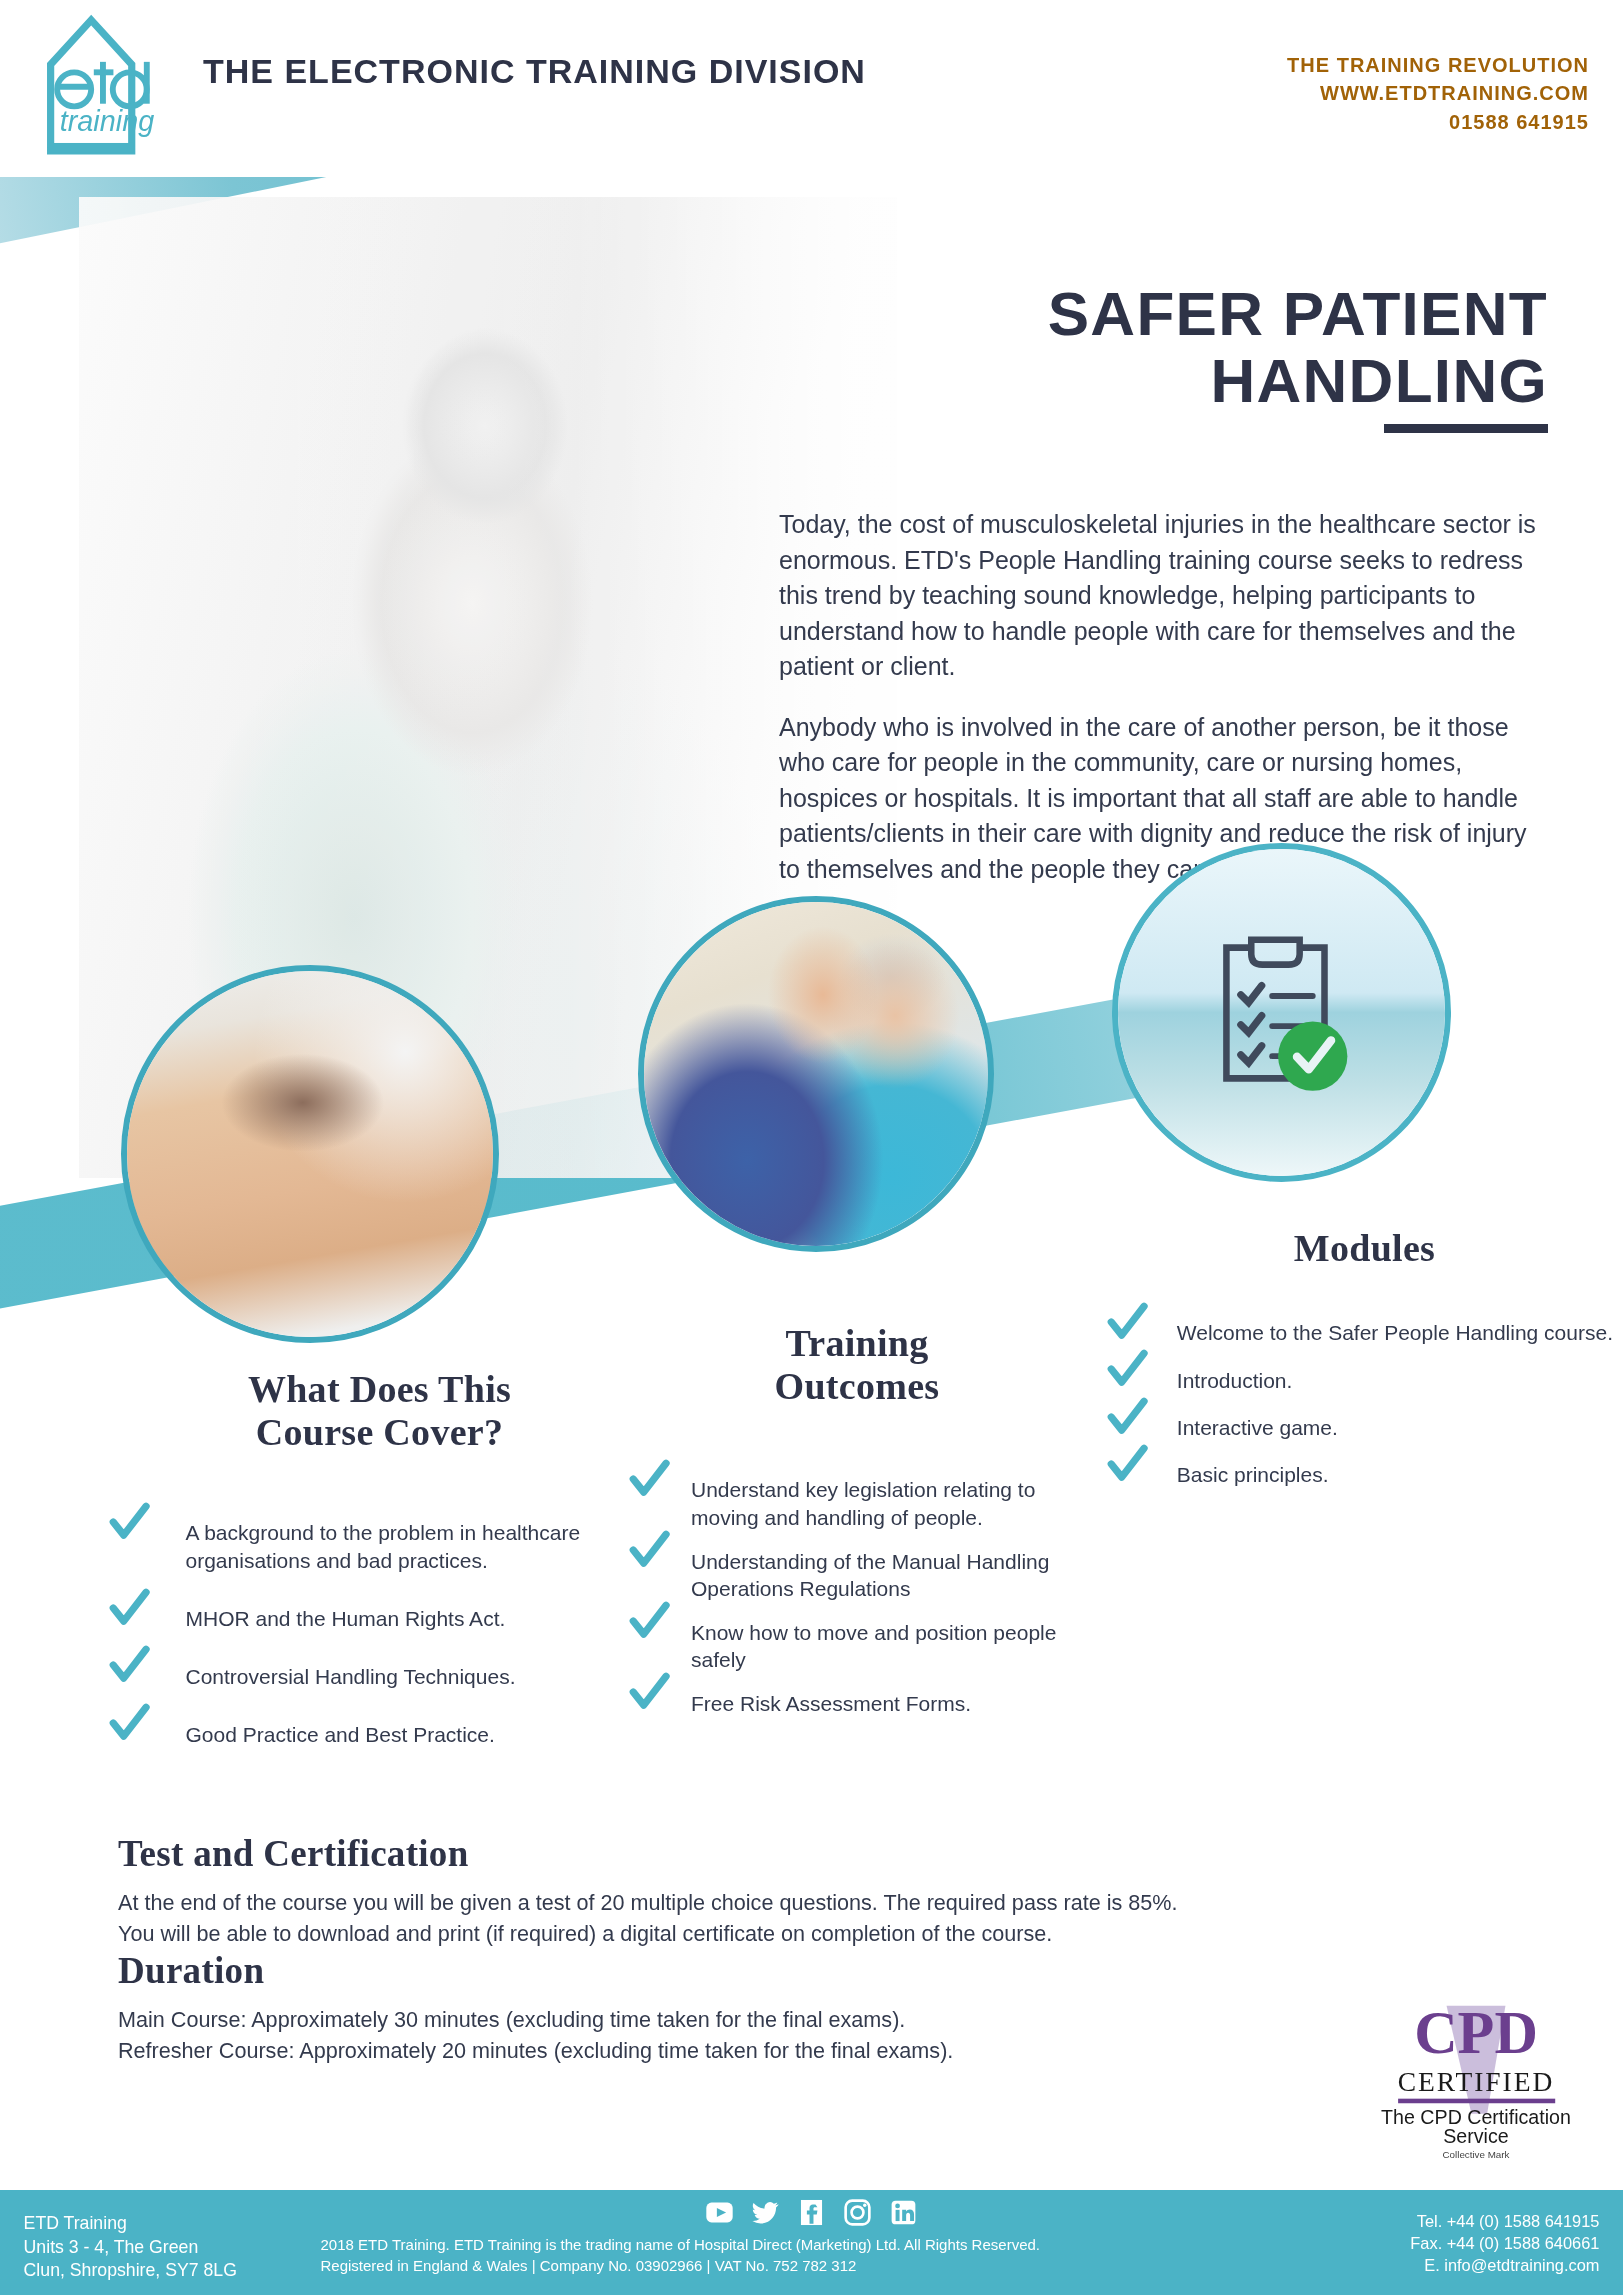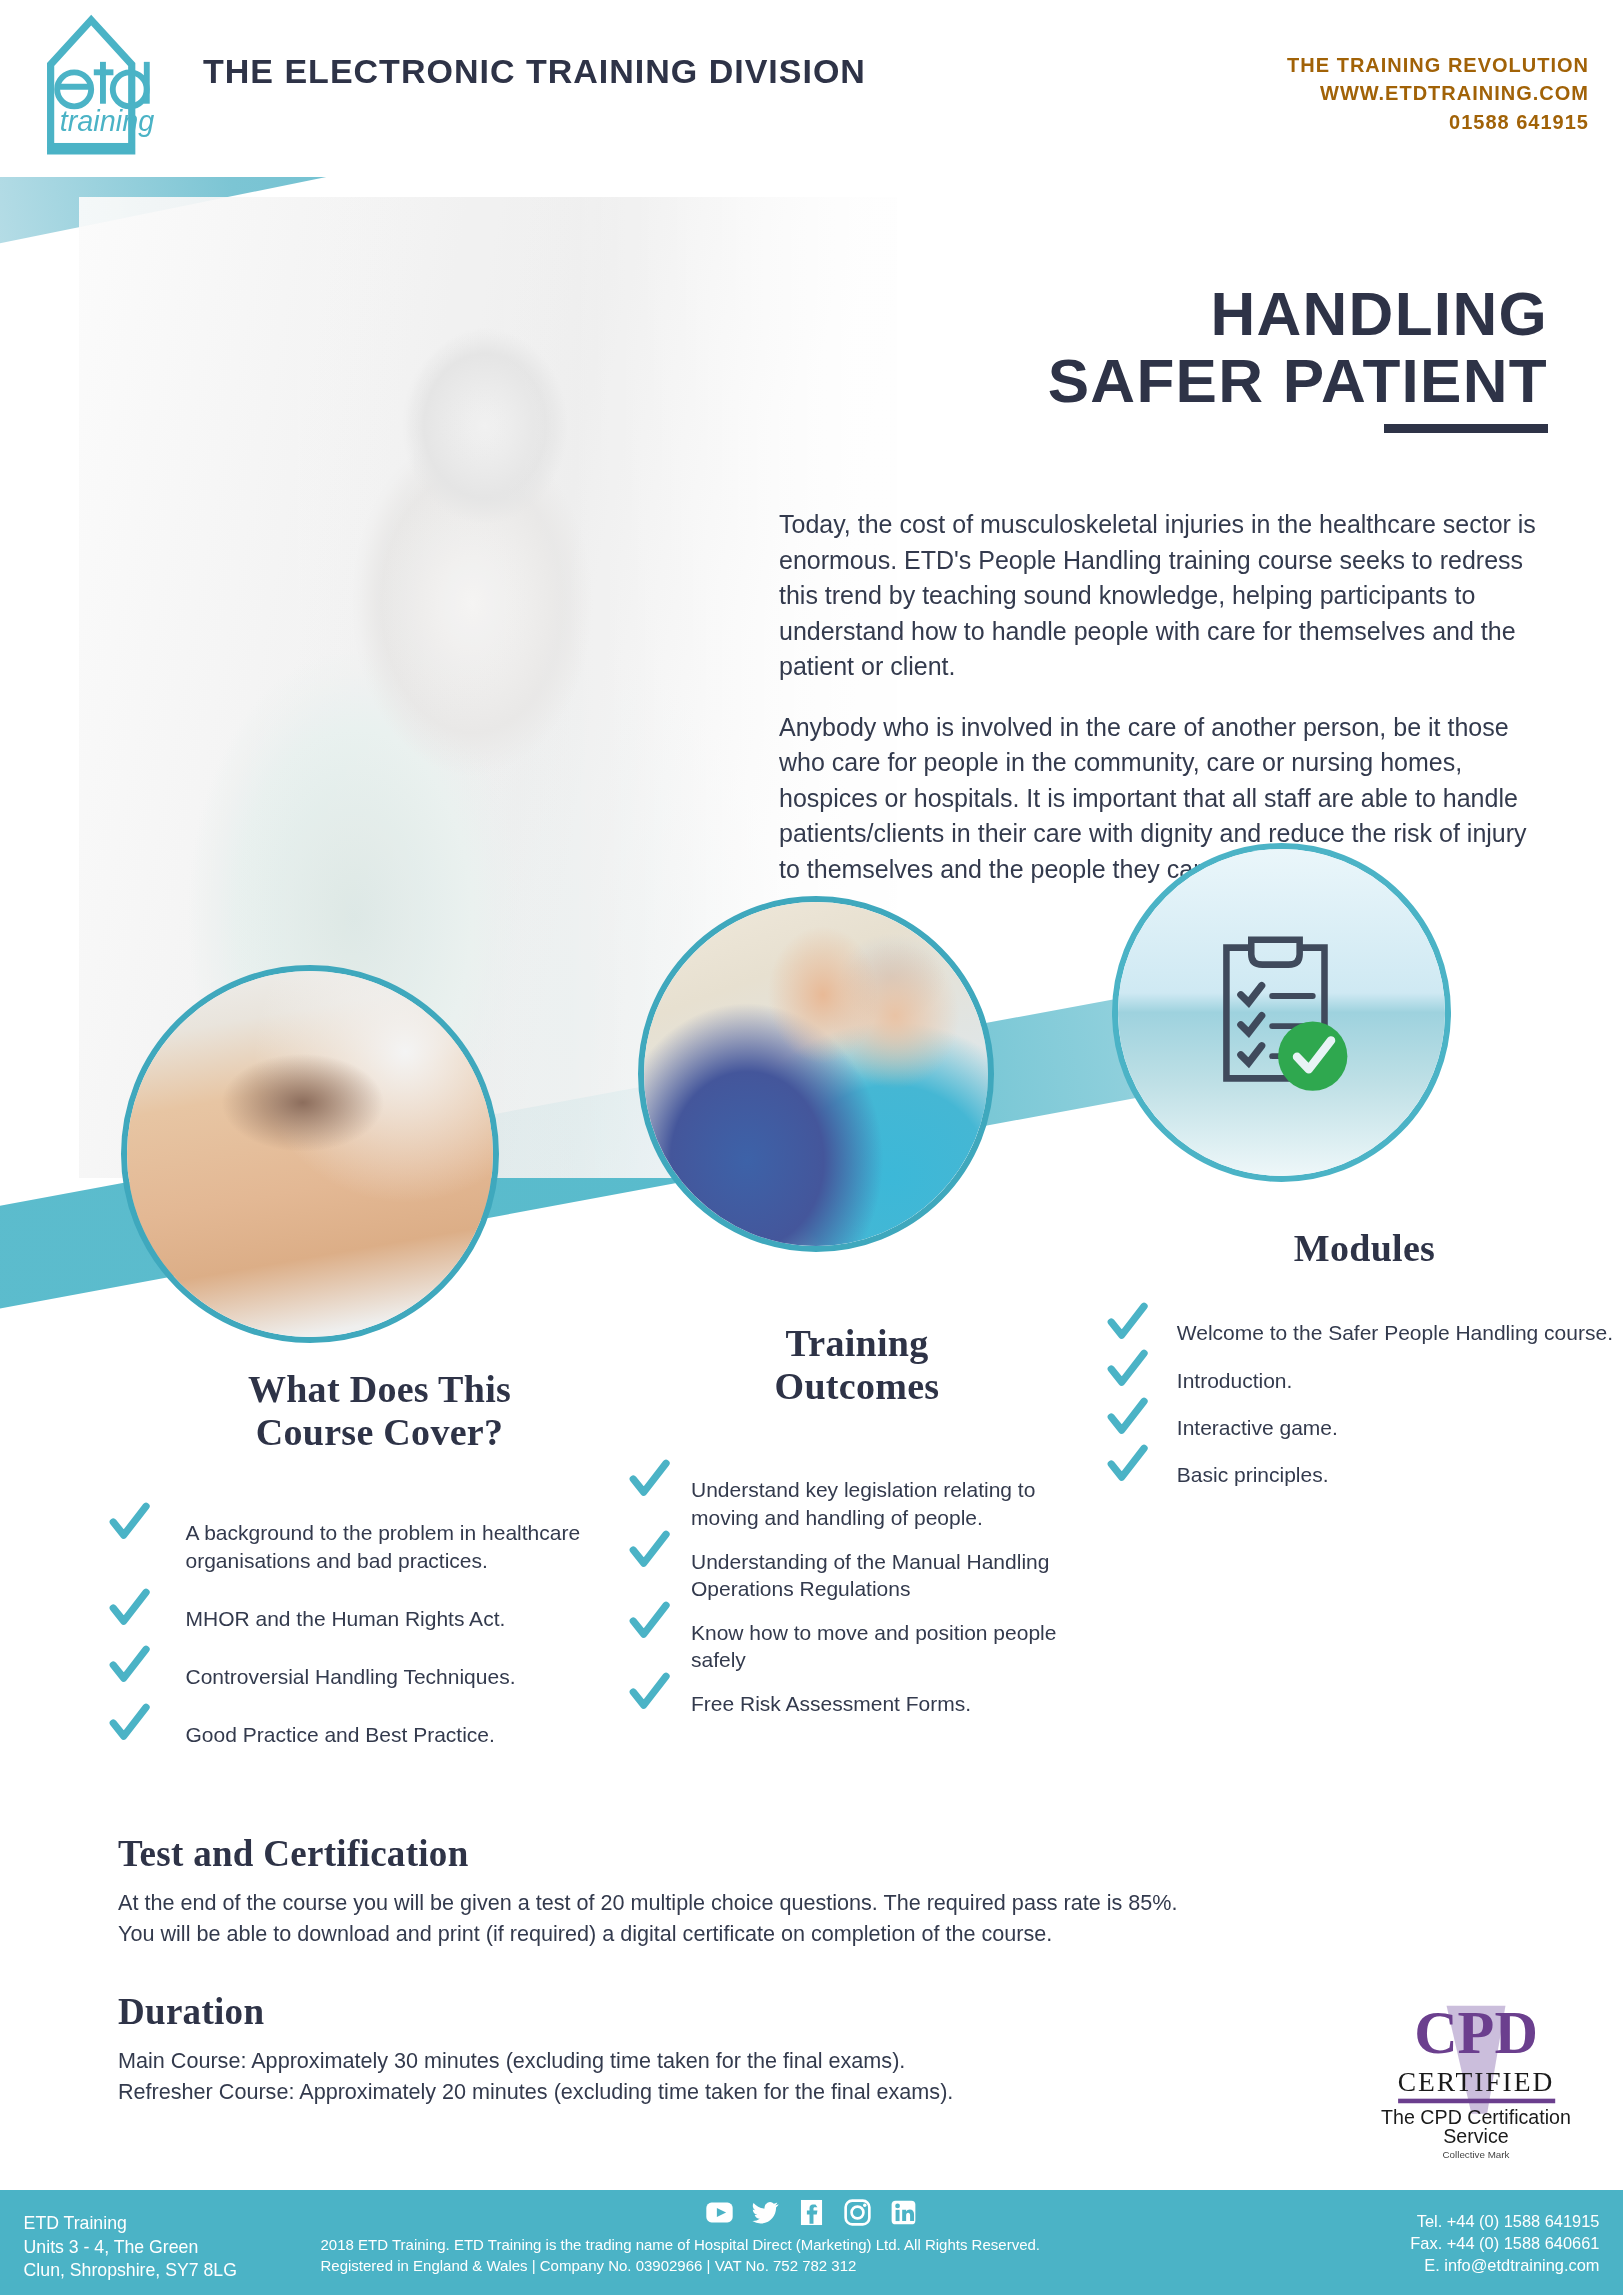--- a/index.html
+++ b/index.html
@@ -124,21 +124,21 @@
   .sec-modules .chk-item { margin-bottom:13px; }
   .sec-modules .chk-text { padding-left:18.3px; }
 
   
   .lower { position:absolute; left:118px; top:1832px; width:1374px; z-index:30; }
   .lower h2 {
     margin:0 0 11.8px 0; color:#2e3347; font-weight:bold; font-size:37px;
     font-family:"Liberation Serif", serif; letter-spacing:0.3px;
   }
   .lower p { margin:0; font-size:21.6px; line-height:1.44; color:#333a4d; font-weight:400; }
-  .lower .blk2 { margin-top:41px; }
+  .lower .blk2 { }
 
   .cpd { position:absolute; right:39px; top:1999px; width:216px; text-align:center; z-index:30; }
 
   
   .footer {
     position:absolute; left:0; bottom:0; width:1623px; height:105px;
     background:#4bb3c6; z-index:50; color:#ffffff;
   }
   .f-left  { position:absolute; left:23.6px; top:22px; font-size:17.7px; line-height:1.33; font-weight:300; }
   .f-center{ position:absolute; left:50%; transform:translateX(-50%); top:7.9px; width:982px; }
@@ -154,22 +154,22 @@
 
   <div class="band-top"></div>
   <div class="band-mid"></div>
 
   <div class="hero">
     <div class="hero-photo"></div>
     <div class="hero-fade-r"></div>
   </div>
 
   <div class="title-block">
+    <div class="title-line">SAFER PATIENT</div>
     <div class="title-line">HANDLING</div>
-    <div class="title-line">SAFER PATIENT</div>
     <div class="title-rule"></div>
   </div>
 
   <div class="hero-body">
     <p>Today, the cost of musculoskeletal injuries in the healthcare sector is enormous. ETD's People Handling training course seeks to redress this trend by teaching sound knowledge, helping participants to understand how to handle people with care for themselves and the patient or client.</p>
     <p>Anybody who is involved in the care of another person, be it those who care for people in the community, care or nursing homes, hospices or hospitals. It is important that all staff are able to handle patients/clients in their care with dignity and reduce the risk of injury to themselves and the people they care for.</p>
   </div>
 
   <div class="header">
     <div class="logo-wrap">

